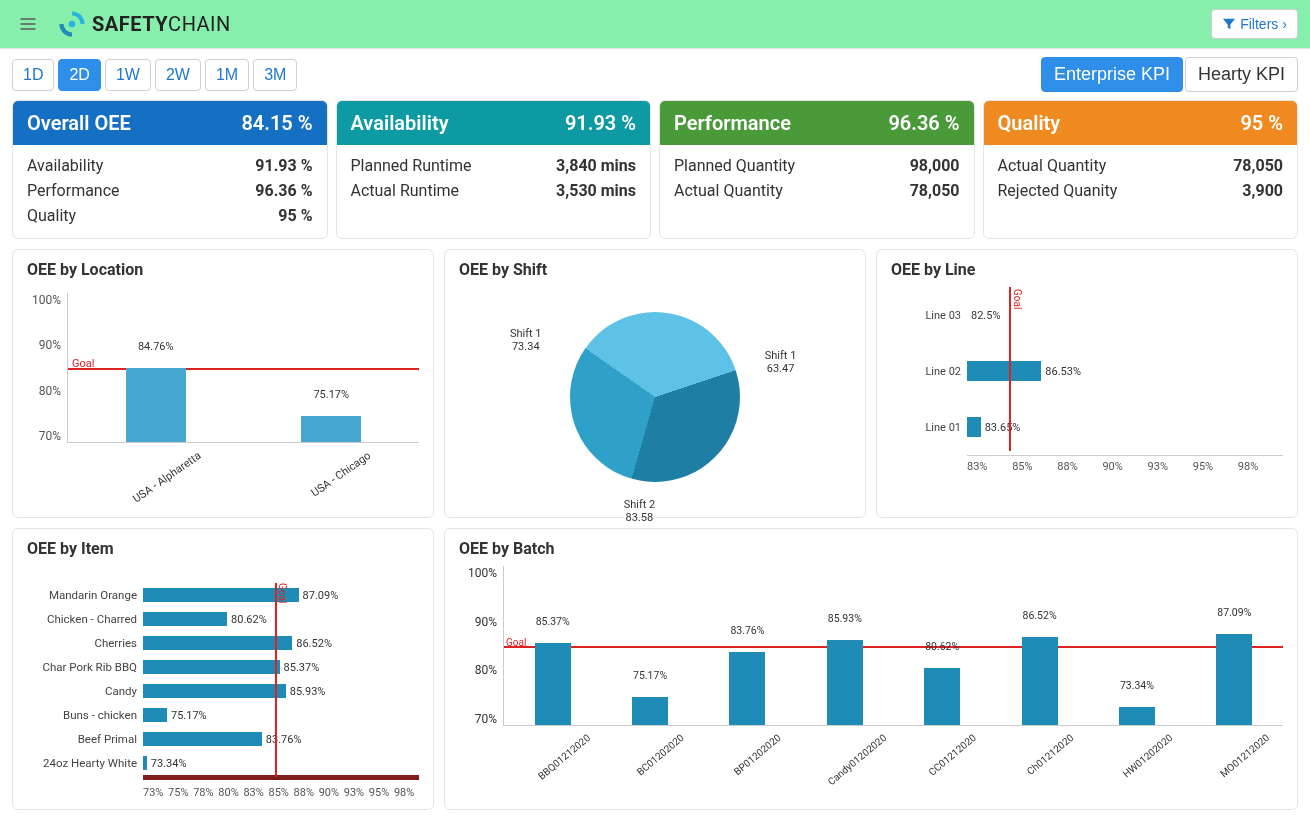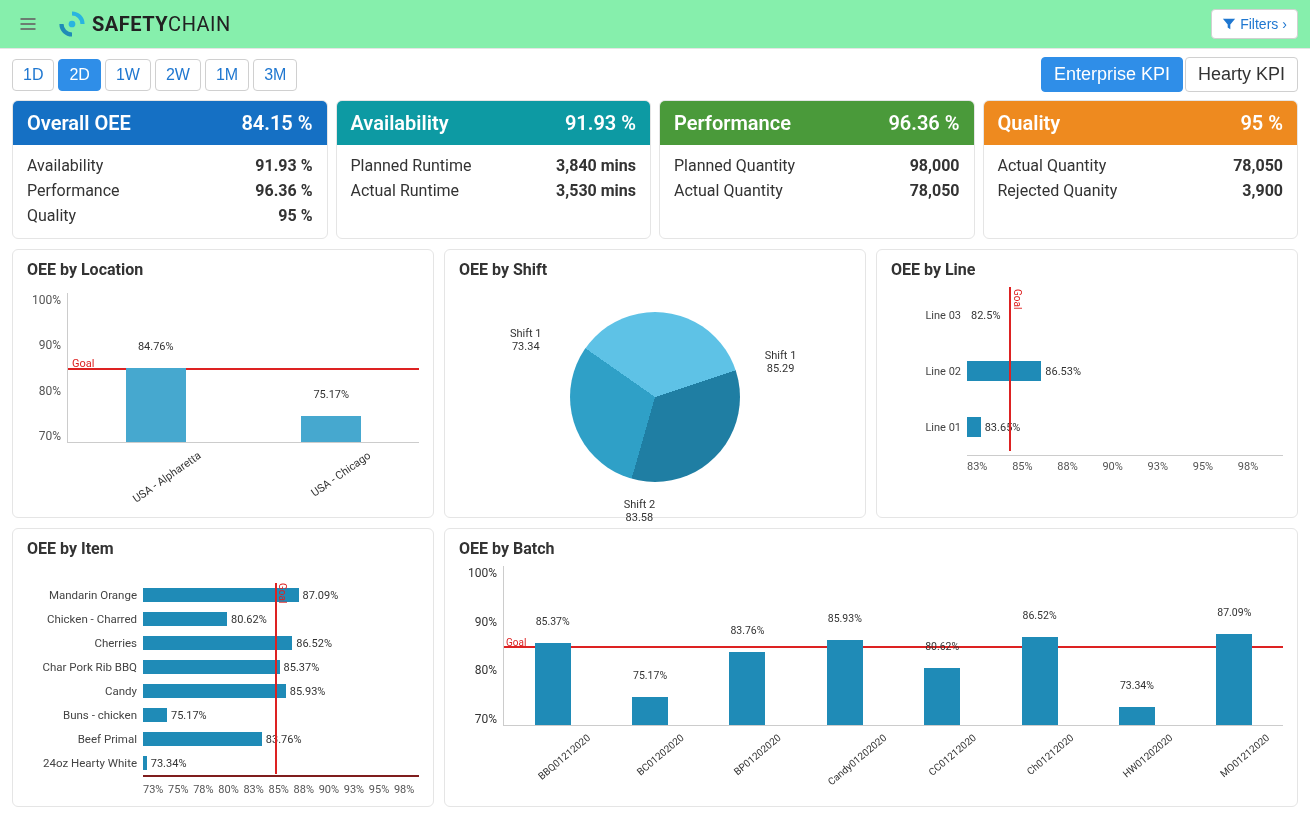--- a/index.html
+++ b/index.html
@@ -62,21 +62,21 @@
 .hbar-val { position:absolute; font-size:11px; left:0; top:50%; transform:translate(4px,-50%);}
 .hbar-xaxis { display:flex; margin-left:76px; font-size:11px; color:#555; border-top:1px solid #ccc; padding-top:4px;}
 .hbar-xaxis span { flex:1; text-align:left;}
 
 
 .item-cat { width:110px; font-size:11.5px; color:#444; text-align:right;}
 .item-row { display:flex; align-items:center; height:24px; gap:6px;}
 .item-track { position:relative; flex:1; height:100%;}
 .item-bar { position:absolute; top:5px; bottom:5px; left:0; background:#1f8bb7;}
 .item-val { position:absolute; font-size:11px; top:50%; transform:translate(4px,-50%);}
-.item-xaxis { display:flex; margin-left:116px; font-size:11px; color:#555; border-top:2px solid #7f1d1d; padding-top:6px;}
+.item-xaxis { display:flex; margin-left:116px; font-size:11px; color:#555; border-top:5px solid #7f1d1d; padding-top:6px;}
 .item-xaxis span{ flex:1; }
 
 
 .batch-chart { position:relative; height:230px; display:flex;}
 .batch-yaxis { display:flex; flex-direction:column; justify-content:space-between; height:160px; width:44px; font-size:12px; text-align:right; padding-right:6px;}
 .batch-plot { position:relative; flex:1; height:160px; border-left:1px solid #ccc; border-bottom:1px solid #ccc;}
 .batch-goal { position:absolute; left:0; right:0; border-top:2px solid #d22;}
 .batch-goal-label { position:absolute; left:2px; font-size:10px; color:#d22; transform:translateY(-100%);}
 .batch-bar { position:absolute; bottom:0; width:36px; background:#1f8bb7;}
 .batch-val { position:absolute; font-size:10.5px; transform:translate(-50%,-100%); white-space:nowrap;}
@@ -223,21 +223,21 @@
         </div>
     </div>
   </div>
 
   <div class="chart-card">
     <div class="chart-title">OEE by Shift</div>
     <div class="pie-wrap" id="pie-wrap">
       <div class="pie" id="pie" style="background: conic-gradient(from -55deg, rgb(94, 194, 230) 0deg, rgb(94, 194, 230) 126.768deg, rgb(31, 126, 163) 126.768deg, rgb(31, 126, 163) 250.994deg, rgb(47, 160, 199) 250.994deg, rgb(47, 160, 199) 360deg);"></div>
     <div class="pie-label" style="left: 78%; top: 28%;">
           <div>Shift 1</div>
-          <div>85.29</div>
+          <div>63.47</div>
         </div>
         <div class="pie-label" style="left: 42%; top: 96%;">
           <div>Shift 2</div>
           <div>83.58</div>
         </div>
         <div class="pie-label" style="left: 13%; top: 18%;">
           <div>Shift 1</div>
           <div>73.34</div>
         </div>
       </div>

